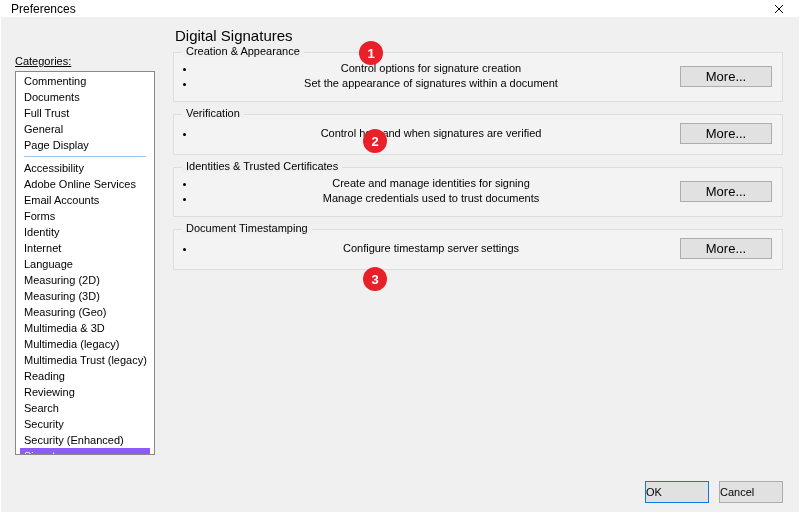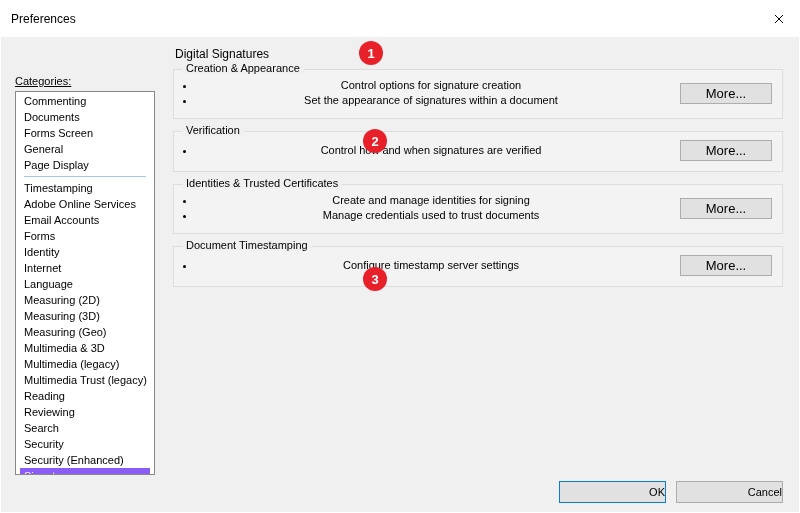--- a/index.html
+++ b/index.html
@@ -9,21 +9,21 @@
     font-family: "Segoe UI", Tahoma, sans-serif;
     font-size:11px;
     background:#f0f0f0;
     color:#000;
     overflow:hidden;
     border:1px solid #fff;
     position:relative;
   }
   .titlebar {
     display:flex; align-items:center; justify-content:space-between;
-    height:36px; padding:0 0 0 10px;
+    height:16px; padding:0 0 0 10px;
     background:#fff;
   }
   .titlebar .title { font-size:12px; }
   .close-btn {
     width:40px; height:28px; display:flex; align-items:center; justify-content:center;
     font-size:14px; color:#000;
   }
 
   .content { display:flex; padding:6px 10px 0 14px; height:438px; }
 
@@ -31,21 +31,21 @@
   .left-label { font-size:11px; margin-bottom:4px; text-decoration:underline; }
   .cat-list {
     border:1px solid #888; background:#fff;
     height:418px; overflow:hidden; padding:1px 4px;
   }
   .cat-item { padding:1px 4px 1px 4px; font-size:11px; line-height:14px; white-space:nowrap; }
   .cat-item.sel { background:#8b5cf6; color:#fff; }
   .cat-sep { height:1px; background:#a0c8ec; margin:3px 4px; }
 
   .right { flex:1; padding:4px 6px 0 18px; }
-  .main-heading { font-size:12px; margin-bottom:8px; position:relative; padding-left:2px; }
+  .main-heading { font-size:15px; margin-bottom:8px; position:relative; padding-left:2px; }
 
   .group {
     border:1px solid #ddd; background:#f3f3f3;
     padding:8px 10px 10px 10px; margin-bottom:12px;
     position:relative;
   }
   .group-title { font-size:11px; position:absolute; top:-8px; left:8px; background:#f0f0f0; padding:0 4px; }
   .group-body { display:flex; align-items:center; }
   .bullets { flex:1; padding-left:12px;text-align:center; }
   .bullets li { font-size:11px; line-height:15px; }
@@ -61,22 +61,22 @@
     display:flex; align-items:center; justify-content:center;
     z-index:50;
   }
 
   .footer {
     position:absolute; left:0; right:0; bottom:0; height:40px;
     display:flex; align-items:center; justify-content:flex-end;
     padding-right:16px; gap:10px;
   }
   .dlg-btn {
-    width:107px; height:22px; border:1px solid #adadad; background:#e1e1e1;
-    font-size:11px; text-align:right; line-height:20px;
+    width:64px; height:22px; border:1px solid #adadad; background:#e1e1e1;
+    font-size:11px; text-align:left; line-height:20px;
   }
   .dlg-btn.primary { border:1.5px solid #0a7bdc; }
   ul { margin:0; padding-left:16px; }
 </style>
 </head>
 <body>
 
 <div class="titlebar">
   <span class="title">Preferences</span>
   <div class="close-btn">
@@ -85,25 +85,25 @@
       </svg>
   </div>
 </div>
 
 <div class="content">
   <div class="left">
     <div class="left-label">Categories:</div>
     <div class="cat-list" id="cat-list">
         <div class="cat-item">Commenting</div>
         <div class="cat-item">Documents</div>
-        <div class="cat-item">Forms Screen</div>
+        <div class="cat-item">Full Trust</div>
         <div class="cat-item">General</div>
         <div class="cat-item">Page Display</div>
         <div class="cat-sep"></div>
-        <div class="cat-item">Timestamping</div>
+        <div class="cat-item">Accessibility</div>
         <div class="cat-item">Adobe Online Services</div>
         <div class="cat-item">Email Accounts</div>
         <div class="cat-item">Forms</div>
         <div class="cat-item">Identity</div>
         <div class="cat-item">Internet</div>
         <div class="cat-item">Language</div>
         <div class="cat-item">Measuring (2D)</div>
         <div class="cat-item">Measuring (3D)</div>
         <div class="cat-item">Measuring (Geo)</div>
         <div class="cat-item">Multimedia &amp; 3D</div>

